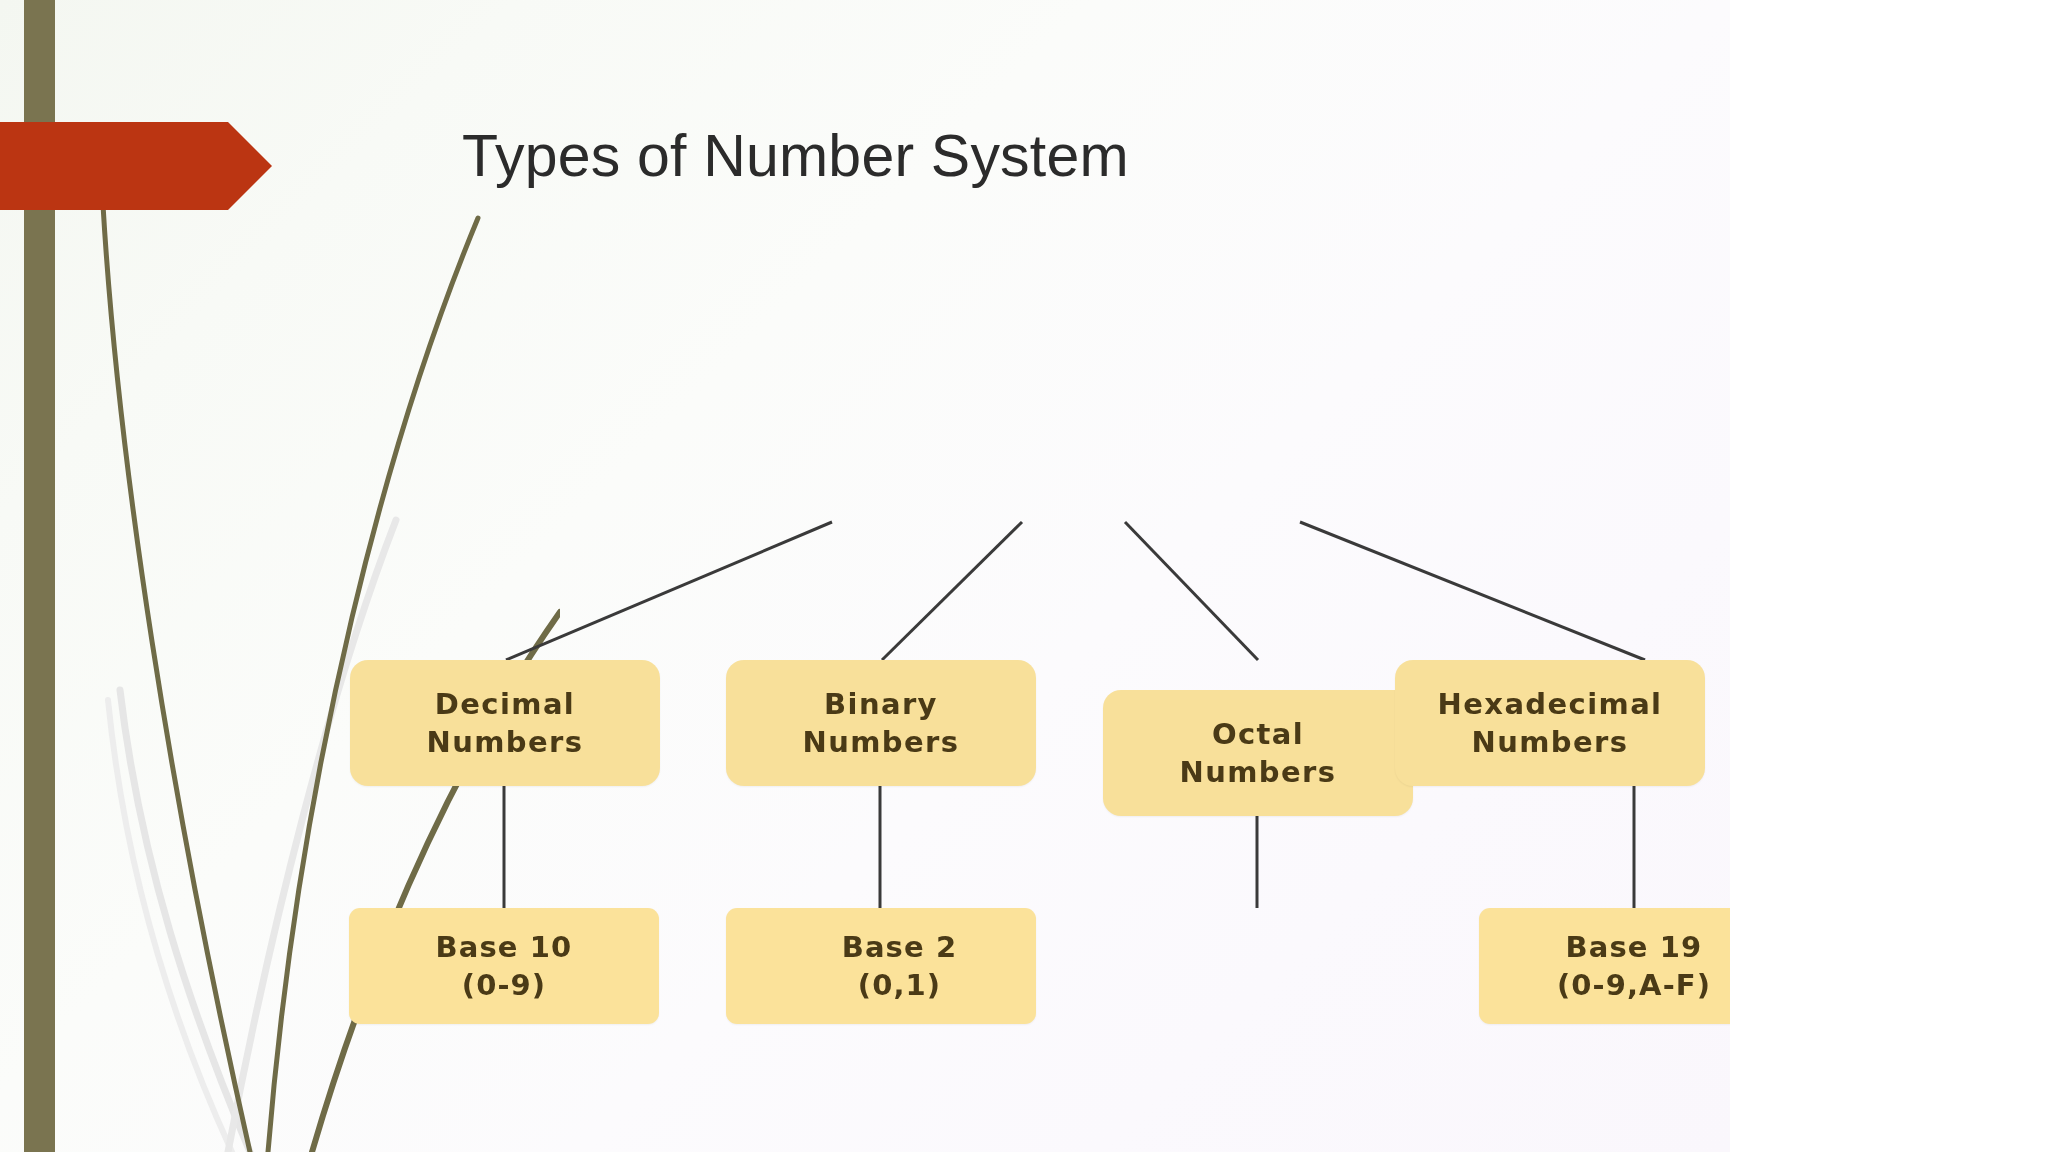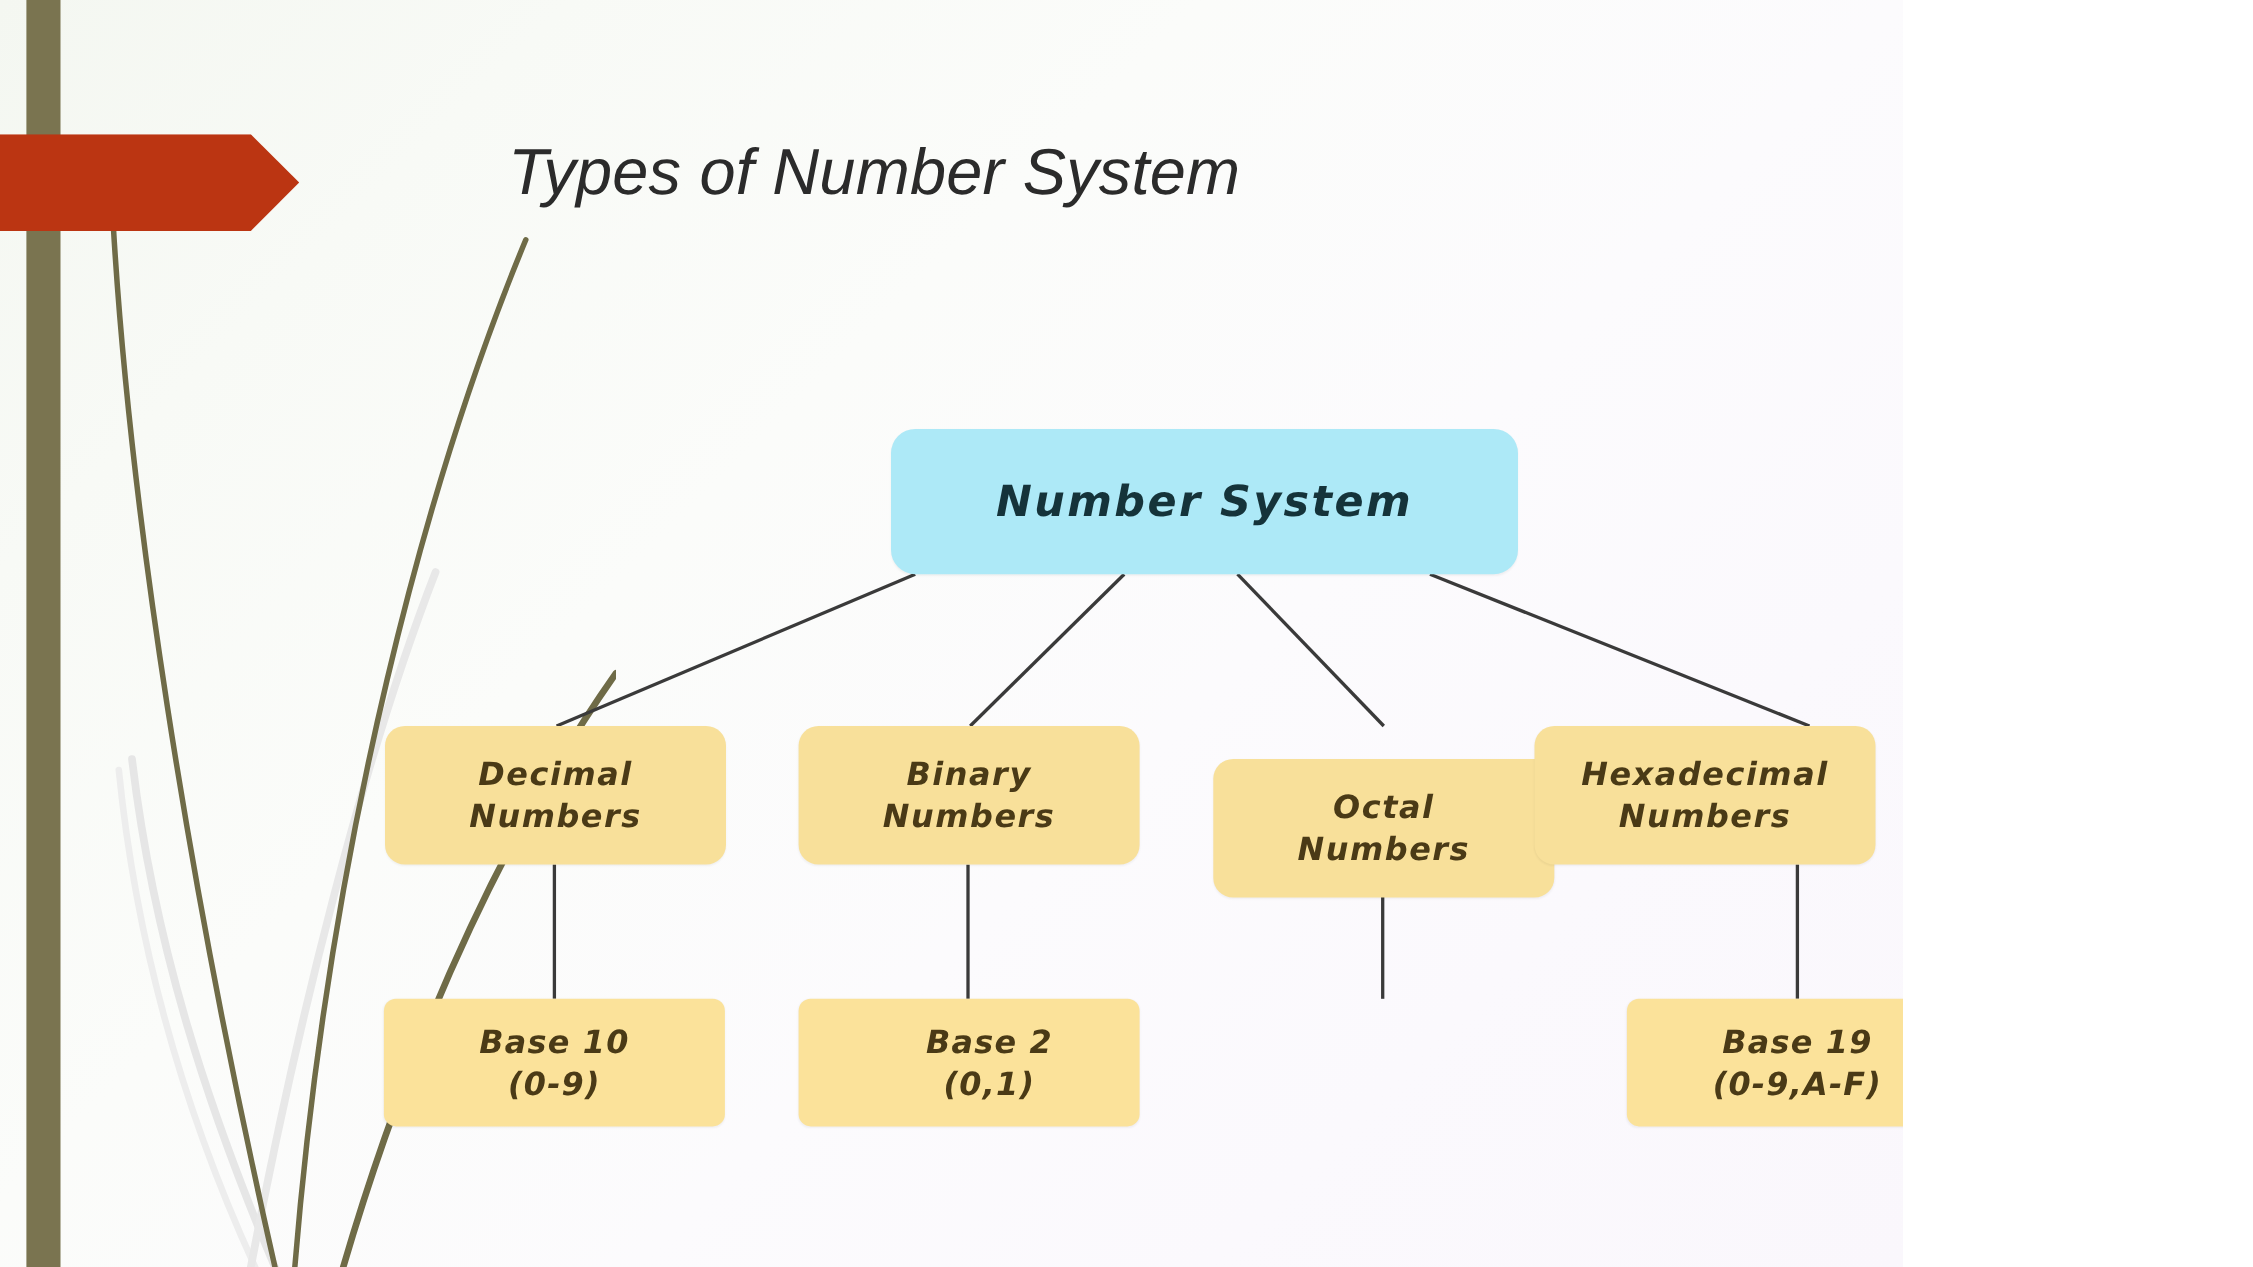--- a/index.html
+++ b/index.html
@@ -20,21 +20,20 @@
     height: 1152px;
     background:
       linear-gradient(135deg,
         #f4f7f1 0%,
         #f8faf6 18%,
         #fbfcfa 38%,
         #fcfbfd 60%,
         #fbf9fd 78%,
         #faf7fc 100%);
     overflow: hidden;
-    font-style: italic;
   }
 
   
   .left-bar {
     position: absolute;
     left: 24px;
     top: 0;
     width: 31px;
     height: 1152px;
     background: #7a7450;
@@ -163,23 +162,20 @@
       <line x1="1022" y1="522" x2="882" y2="660" stroke="#3a3a3a" stroke-width="3"></line>
       <line x1="1125" y1="522" x2="1258" y2="660" stroke="#3a3a3a" stroke-width="3"></line>
       <line x1="1300" y1="522" x2="1645" y2="660" stroke="#3a3a3a" stroke-width="3"></line>
 
       <line x1="504" y1="786" x2="504" y2="908" stroke="#3a3a3a" stroke-width="3"></line>
       <line x1="880" y1="786" x2="880" y2="908" stroke="#3a3a3a" stroke-width="3"></line>
       <line x1="1257" y1="786" x2="1257" y2="908" stroke="#3a3a3a" stroke-width="3"></line>
       <line x1="1634" y1="786" x2="1634" y2="908" stroke="#3a3a3a" stroke-width="3"></line>
     </svg>
 
-    <div class="node node-root" style="left:810px; top:390px; width:570px; height:132px;">
-      <span>Number System</span>
-    </div>
 
     <div class="node node-type" style="left:350px; top:660px; width:310px; height:126px;">
       <span>
         <span>Decimal</span>
         <span class="node-line2">Numbers</span>
       </span>
     </div>
 
     <div class="node node-type" style="left:726px; top:660px; width:310px; height:126px;">
       <span>

